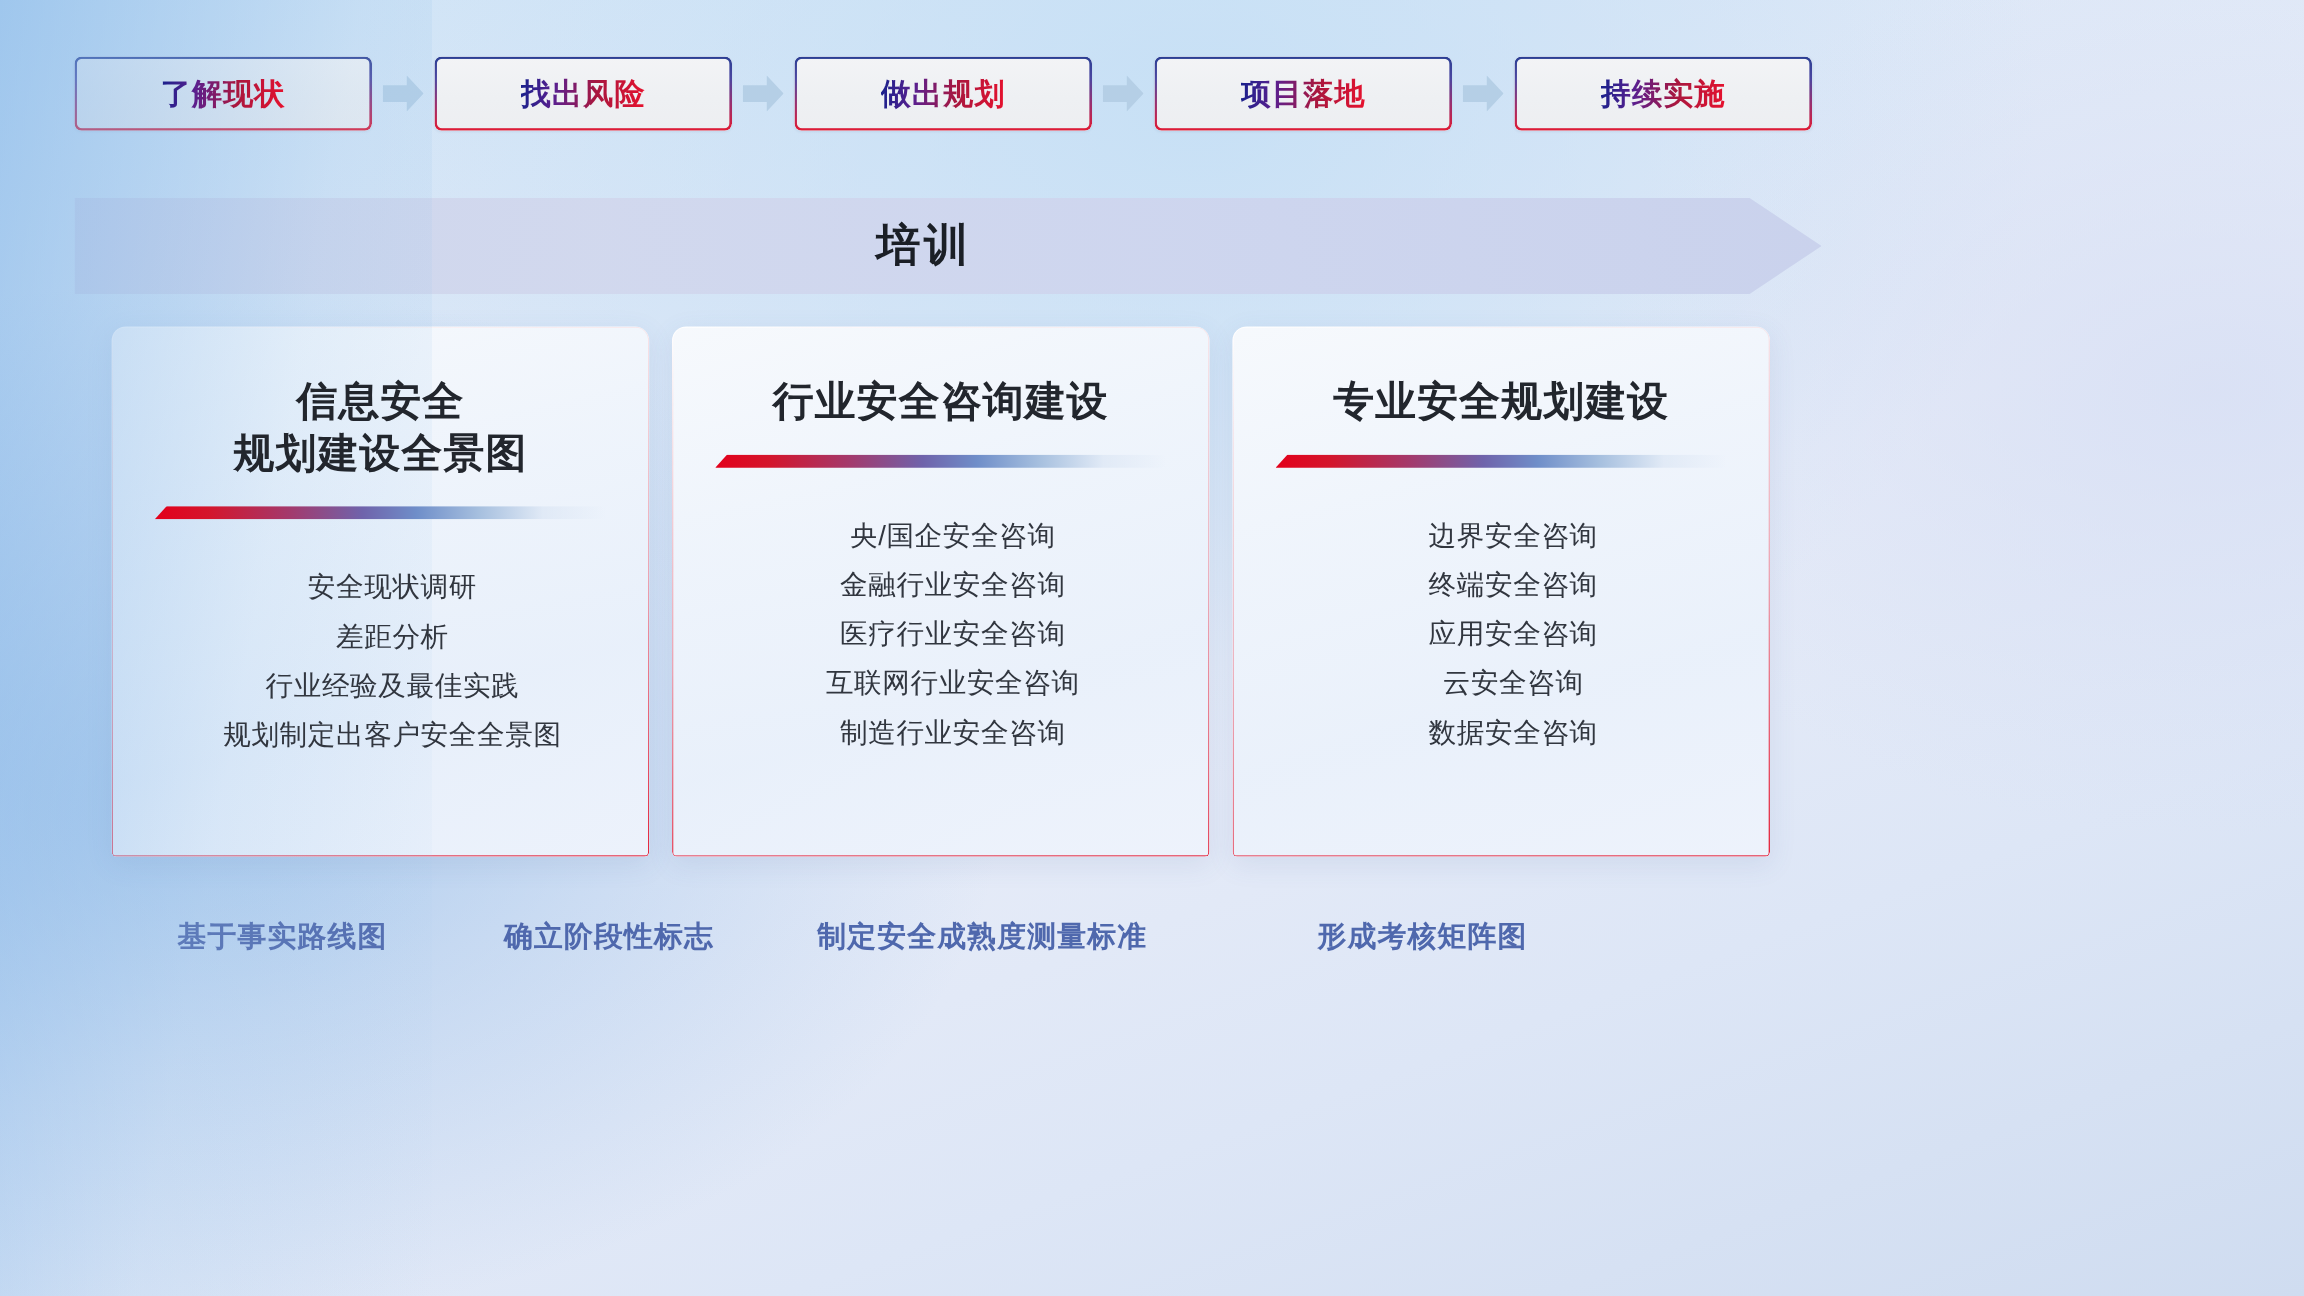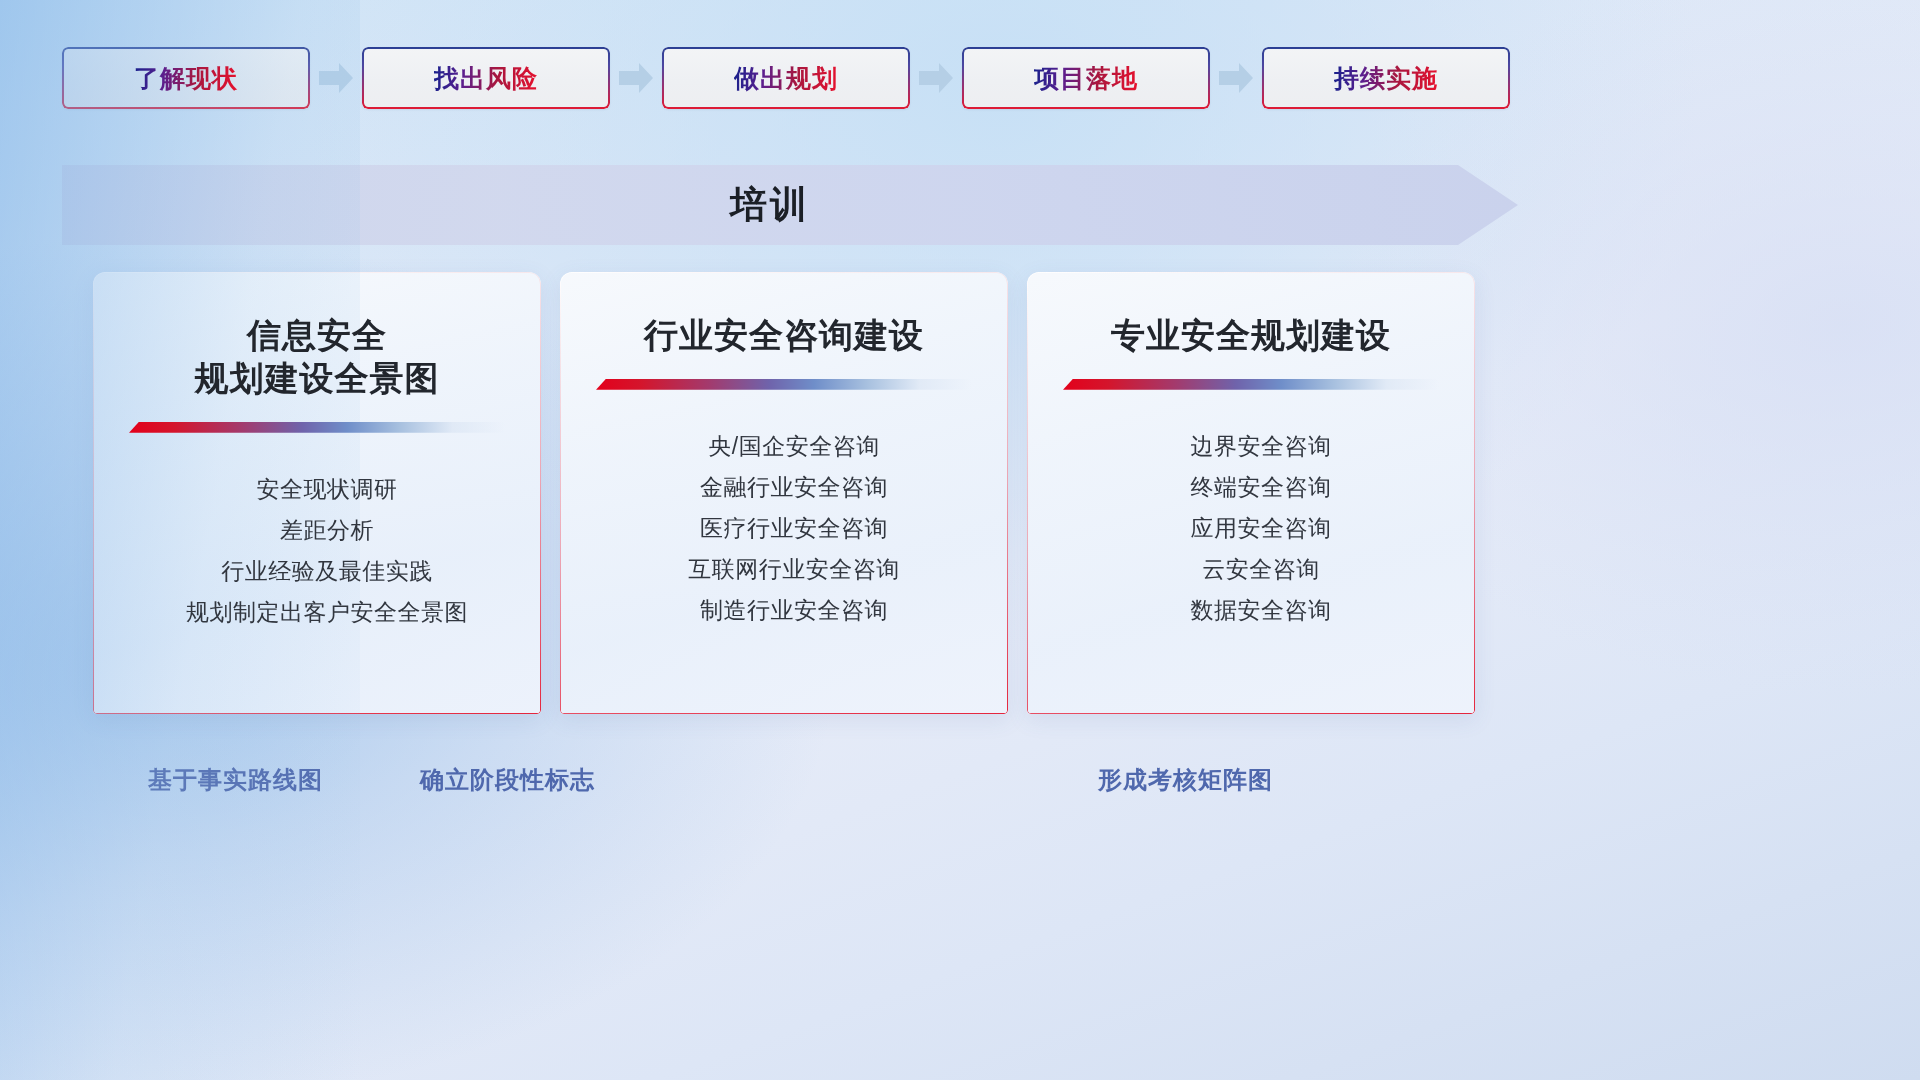--- a/index.html
+++ b/index.html
@@ -281,16 +281,17 @@
         <li>应用安全咨询</li>
         <li>云安全咨询</li>
         <li>数据安全咨询</li>
       </ul>
     </div>
   </div>
 
   <div class="footers">
     <div class="footer-item" style="left:108px">基于事实路线图</div>
     <div class="footer-item" style="left:380px">确立阶段性标志</div>
+    <div class="footer-item" style="left:641px">制定安全成熟度测量标准</div>
     <div class="footer-item" style="left:1058px">形成考核矩阵图</div>
   </div>
 
 </div>
 
 </body></html>

